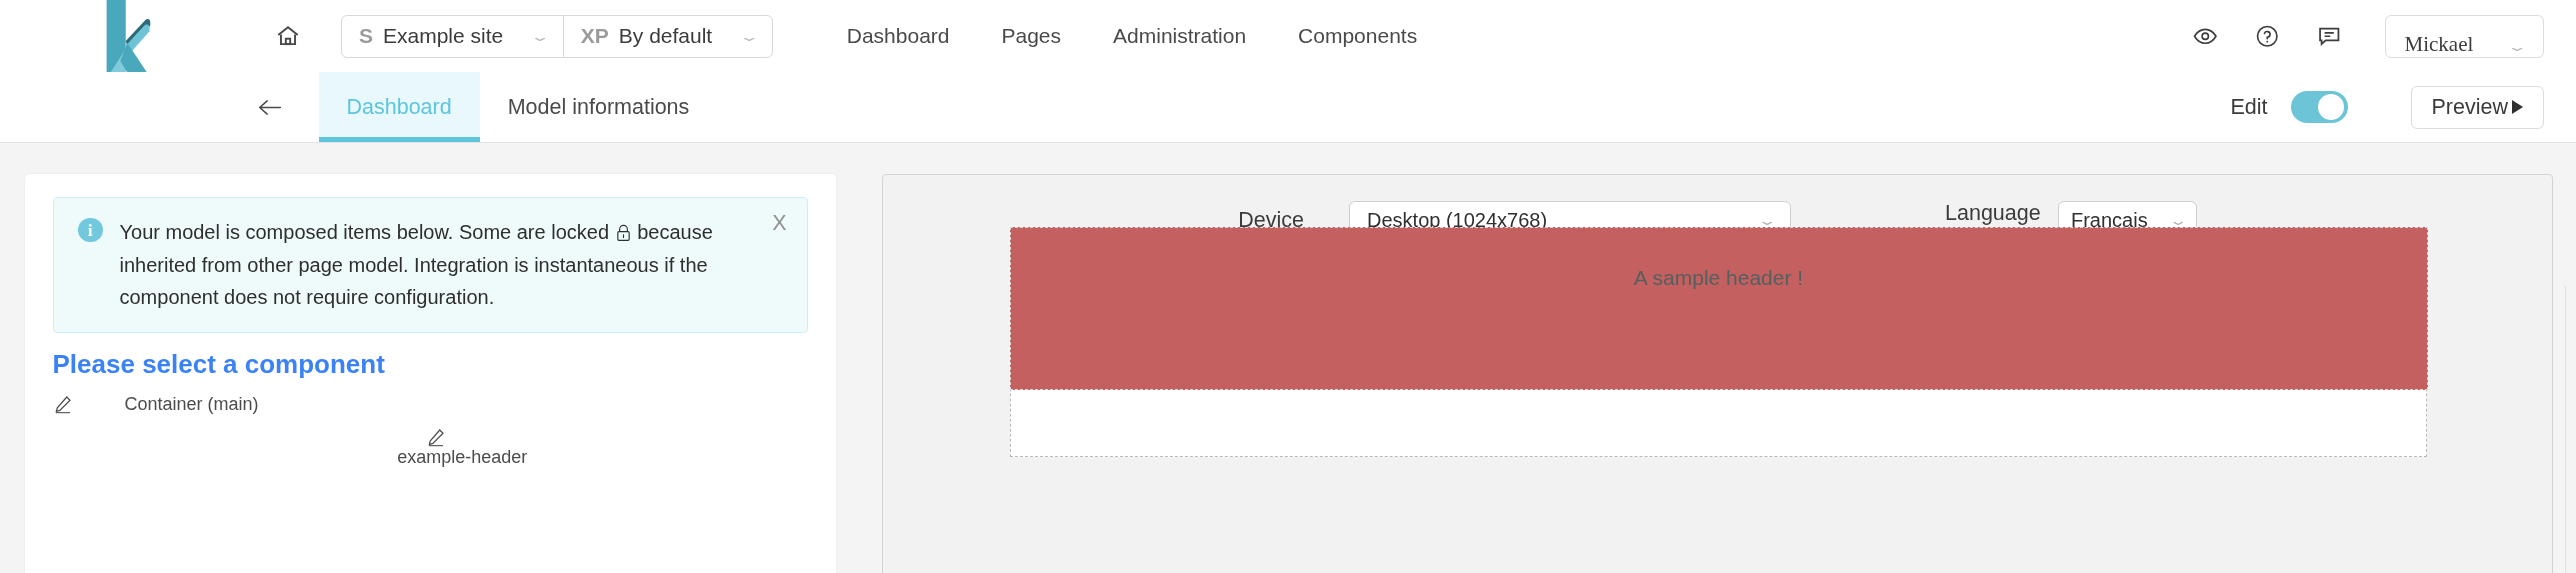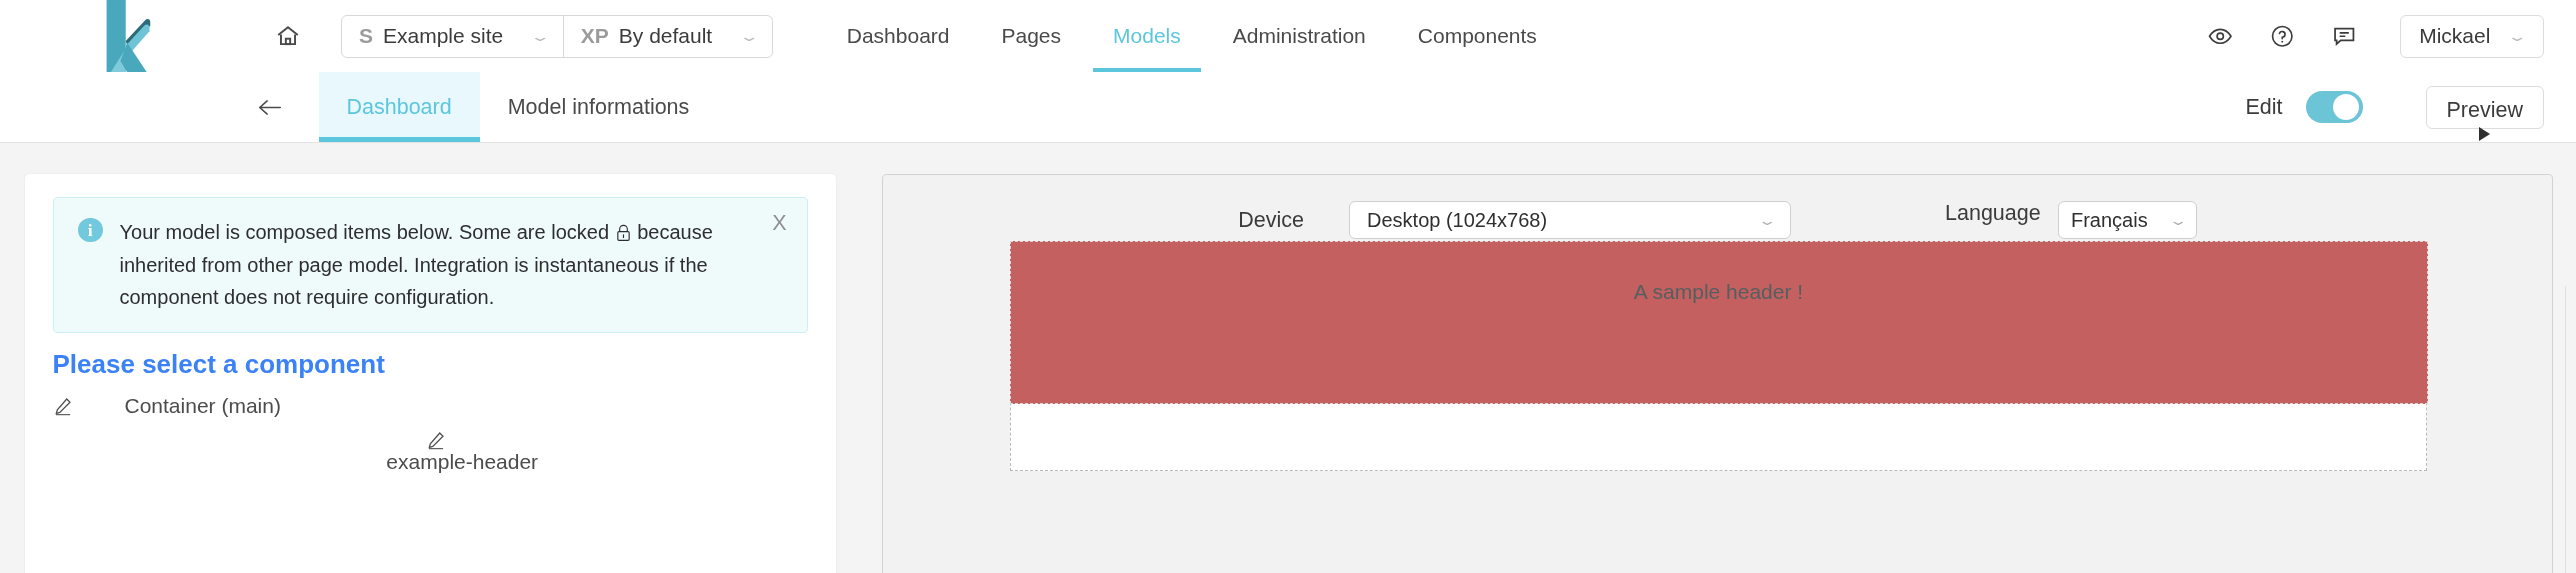--- a/index.html
+++ b/index.html
@@ -58,24 +58,24 @@
 
   .topbar-right {
     margin-left: auto; display: flex; align-items: center;
     gap: 28px; padding-right: 32px;
   }
   .icon-btn {
     width: 34px; height: 34px; display: flex; align-items: center;
     justify-content: center; cursor: pointer;
   }
   .user-chip {
-    display: flex; align-items: center; 
+    display: flex; align-items: flex-end; gap: 17px;
     border: 0.8px solid #dcdcdc; border-radius: 6.1px;
     height: 43px; padding: 0 18.4px; margin-left: 10.7px;
-    font-size: 21px; color: #3b3b3b; cursor: pointer;
+    font-size: 21px; color: #3b3b3b; cursor: pointer; font-family: Liberation Serif, serif;
   }
 
   
   .subbar {
     position: absolute; left: 0; top: 72px; width: 2576px; height: 71px;
     background: #fff; border-bottom: 0.8px solid #e3e3e3;
     display: flex; align-items: stretch;
   }
   .back-btn {
     width: 49px; margin-left: 245px; display: flex;
@@ -102,22 +102,22 @@
     background: #6cc5d6; position: relative; cursor: pointer;
   }
   .toggle .knob {
     position: absolute; top: 3.1px; right: 3.1px;
     width: 26px; height: 26px; border-radius: 50%;
     background: #fff;
   }
   .preview-btn {
     display: flex; align-items: center; gap: 4px;
     border: 0.8px solid #dcdcdc; border-radius: 6.1px;
-    height: 43px; padding: 11px 20px; margin-left: 40px;
-    font-size: 21.5px; color: #3b3b3b; cursor: pointer; flex-direction: column;
+    height: 43px; padding: 4px 20px; margin-left: 40px;
+    font-size: 21.5px; color: #3b3b3b; cursor: pointer;
   }
   .tri-right {
     width: 0; height: 0; border-left: 11.5px solid #2f2f2f;
     border-top: 7.7px solid transparent; border-bottom: 7.7px solid transparent;
   }
 
   
   .workspace {
     position: absolute; left: 0; top: 143px; width: 2576px; height: 430px;
     background: #f4f4f4;
@@ -149,21 +149,21 @@
     font-size: 21.5px; color: #8f8f8f; cursor: pointer; line-height: 1;
   }
   .panel-title {
     font-size: 26px; font-weight: bold; color: #3b82f6;
     margin-top: 16px; margin-bottom: 14px;
   }
   .tree { display: flex; flex-direction: column; gap: 12.3px; }
   .tree-row { display: flex; align-items: center; cursor: pointer; }
   .tree-row.indent { padding-left: 24.5px; flex-direction: column; }
   .pencil { width: 32px; display: flex; align-items: center; justify-content: flex-start; }
-  .tree-label { font-size: 21px; color: #4c4c4c; margin-left: 40px; }
+  .tree-label { font-size: 18px; color: #4c4c4c; margin-left: 40px; }
   .tree-row.indent .tree-label { margin-left: 40px; }
 
   .right-panel {
     position: absolute; left: 882px; top: 31px; width: 1671px; height: 406px;
     background: #f2f2f2; border: 0.8px solid #d2d2d2; border-radius: 4.6px;
   }
   .canvas-toolbar {
     display: flex; align-items: center; justify-content: center;
     gap: 16px; padding-top: 26px;
   }
@@ -175,21 +175,21 @@
   }
   .select-device { width: 442px; padding: 0 15.3px 0 17px; margin-left: 29px; justify-content: space-between; }
   .select-lang  { width: 139px; padding: 0 10.7px 0 12.3px; margin-left: 17px; }
   .sb-caret {
     margin-left: auto; color: #b0b0b0; font-size: 17px;
     transform: scaleX(1.4) scaleY(0.75); display: inline-block;
   }
   .lang-wrap { margin-left: 138px; display: flex; }
 
   .stage {
-    position: absolute; left: 127px; top: 66px;
+    position: absolute; left: 127px; top: 52px;
     width: 1417px; height: 230px;
     border: 1.5px dashed #b9b9b9; background: #ffffff;
   }
   .stage-header {
     height: 163px; background: #c46060; position: relative;
     border: 1.5px dashed #d9d9d9; margin: -1.5px;
   }
   .stage-header-text {
     position: absolute; left: 0; right: 0; top: 38px;
     text-align: center; font-size: 21px; color: #555f5f;
@@ -238,21 +238,20 @@
     <div class="selector">
       <span class="sel-tag">XP</span>
       <span>By default</span>
       <span class="sel-caret">⌄</span>
     </div>
   </div>
 
   <div class="mainnav">
     <div class="navitem">Dashboard</div>
     <div class="navitem">Pages</div>
-    <div class="navitem active">Models</div>
     <div class="navitem">Administration</div>
     <div class="navitem">Components</div>
   </div>
 
   <div class="topbar-right">
     <div class="icon-btn">
       <svg width="24.5" height="24.5" viewBox="0 0 24 24" fill="none" stroke="#3c3c3c" stroke-width="1.6">
         <path d="M1.5 12 C4.5 7 8 5.2 12 5.2 C16 5.2 19.5 7 22.5 12 C19.5 17 16 18.8 12 18.8 C8 18.8 4.5 17 1.5 12 Z"></path>
         <circle cx="12" cy="12" r="3.1"></circle>
       </svg>

